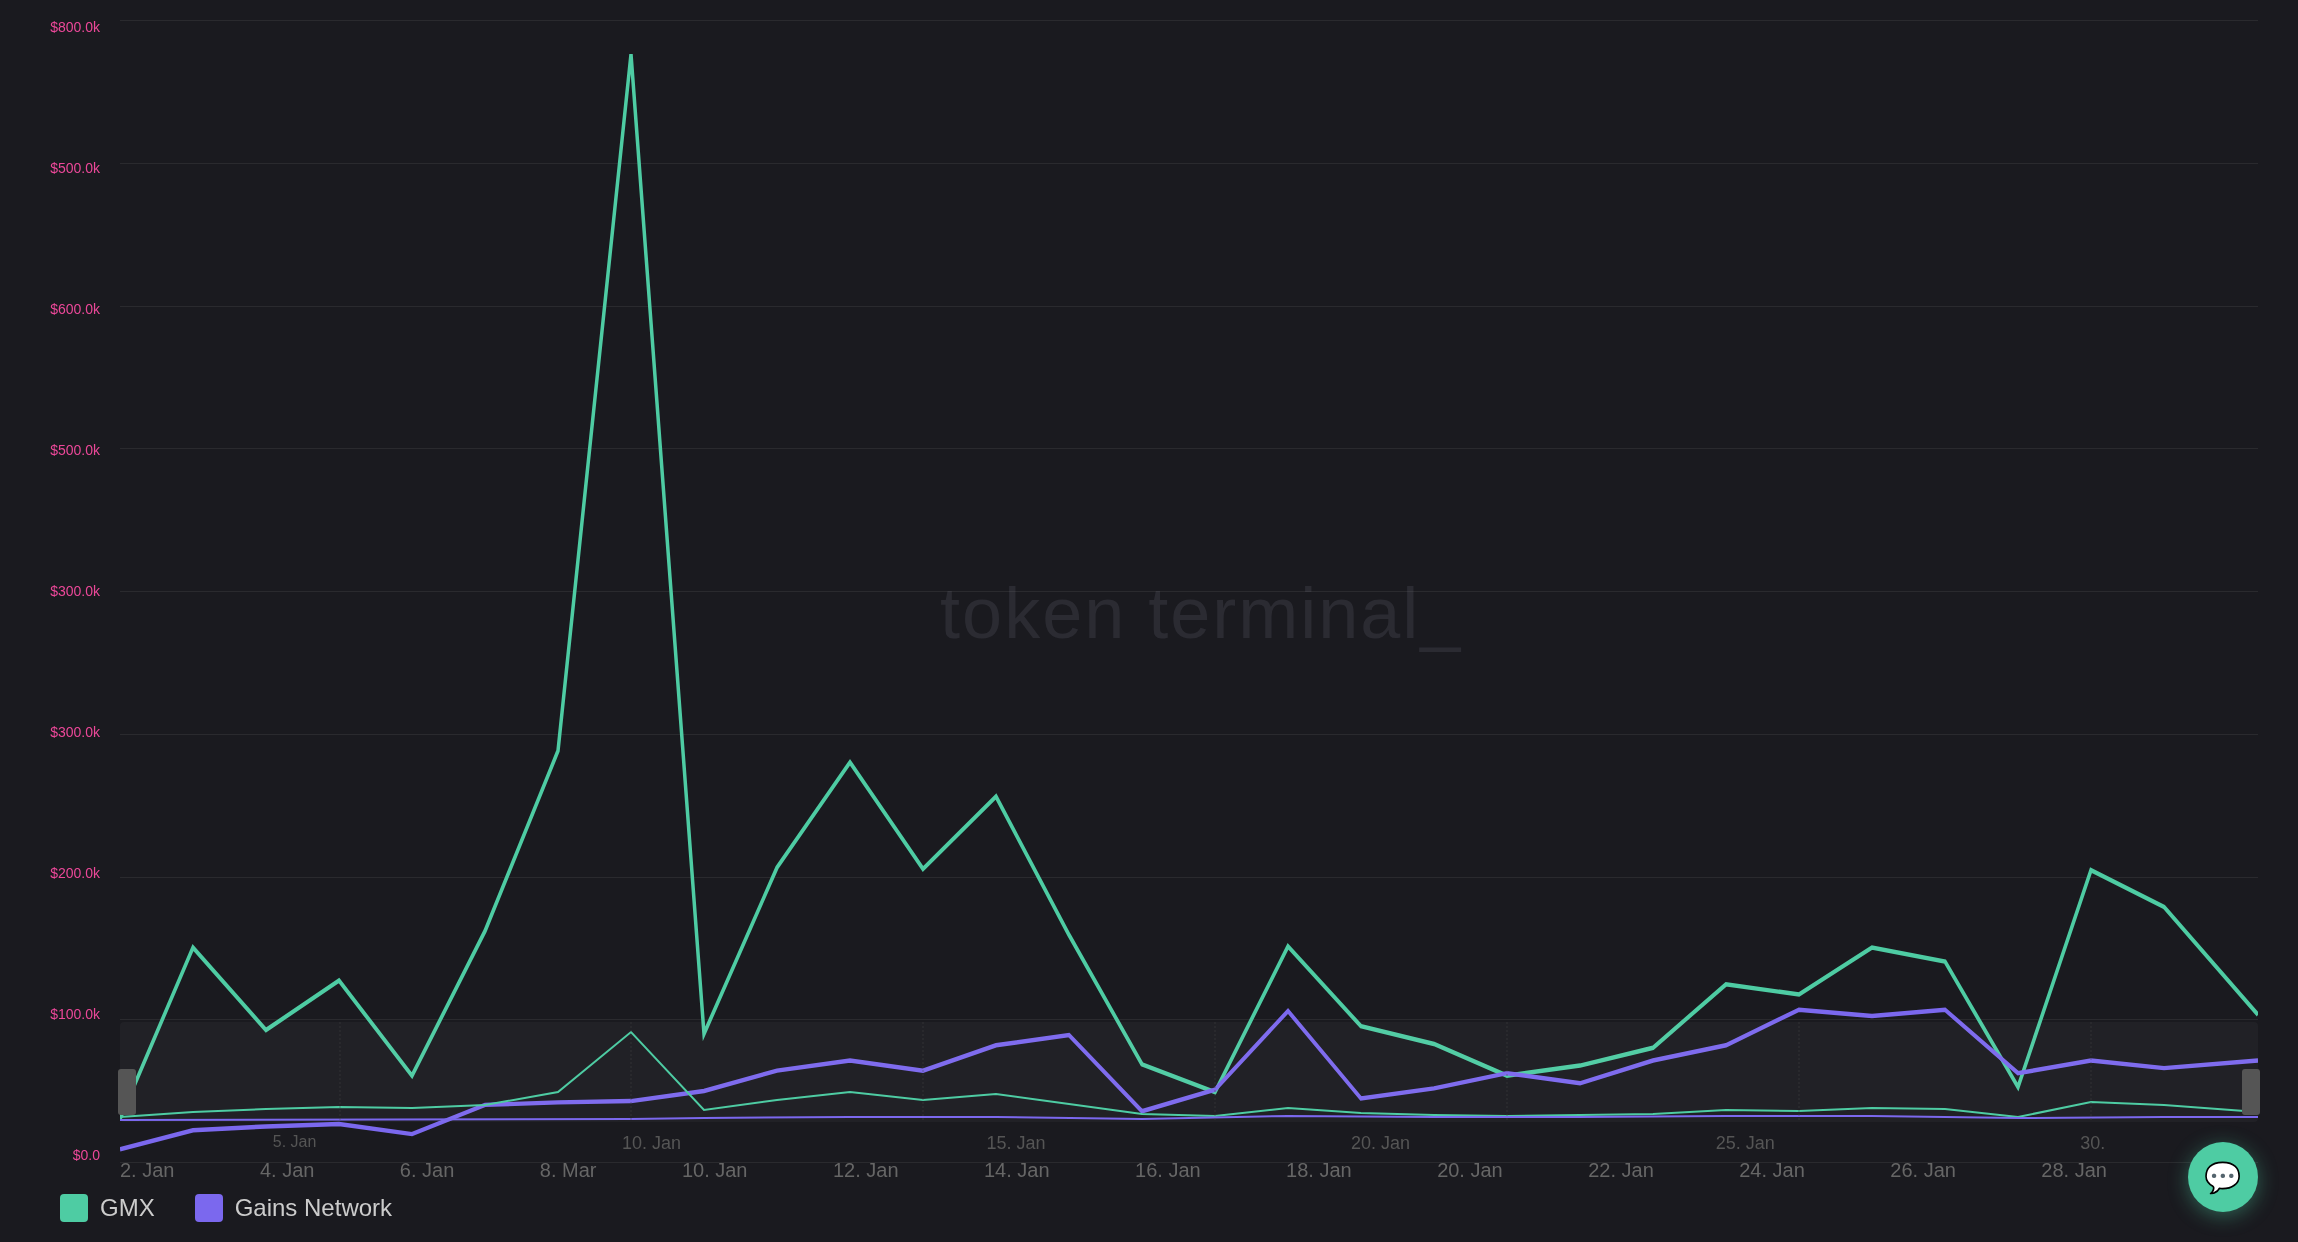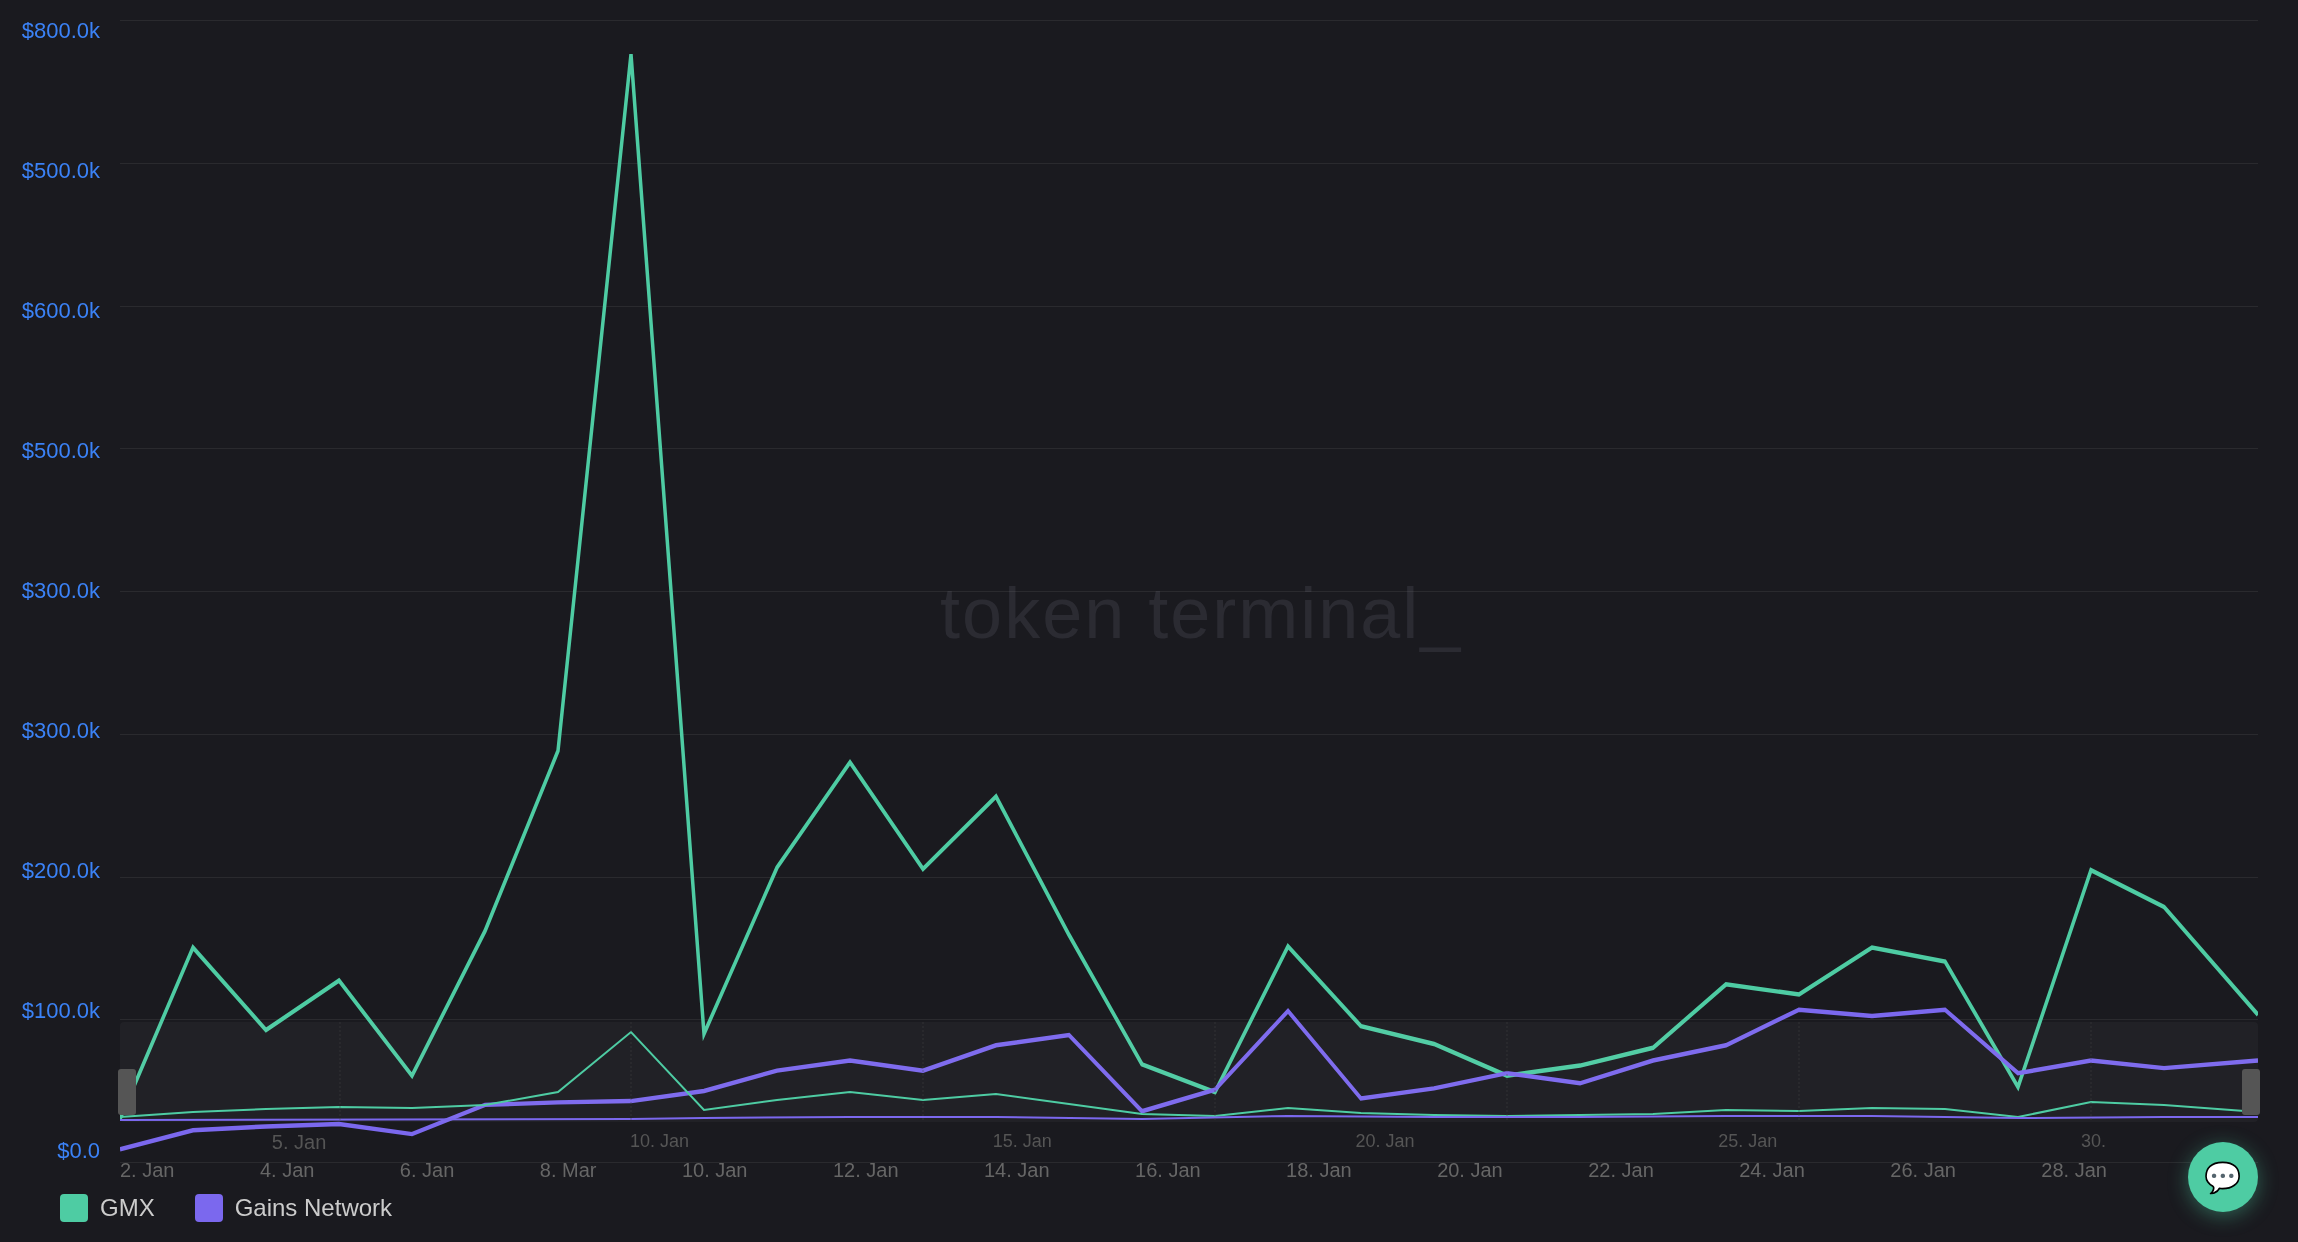--- a/index.html
+++ b/index.html
@@ -40,22 +40,22 @@
       bottom: 80px;
       width: 120px;
       display: flex;
       flex-direction: column;
       justify-content: space-between;
       align-items: flex-end;
       padding-right: 20px;
     }
 
     .y-label {
-      font-size: 22px;
-      color: #3b82f6;
+      font-size: 14px;
+      color: #ec4899;
       line-height: 1;
     }
 
     .x-axis {
       position: absolute;
       bottom: 60px;
       left: 120px;
       right: 40px;
       display: flex;
       justify-content: space-between;
@@ -321,21 +321,21 @@
       <line x1="511" y1="0" x2="511" y2="100" stroke="#444" stroke-width="0.5" stroke-dasharray="2,2"></line>
       <line x1="803" y1="0" x2="803" y2="100" stroke="#444" stroke-width="0.5" stroke-dasharray="2,2"></line>
       <line x1="1095" y1="0" x2="1095" y2="100" stroke="#444" stroke-width="0.5" stroke-dasharray="2,2"></line>
       <line x1="1387" y1="0" x2="1387" y2="100" stroke="#444" stroke-width="0.5" stroke-dasharray="2,2"></line>
       <line x1="1679" y1="0" x2="1679" y2="100" stroke="#444" stroke-width="0.5" stroke-dasharray="2,2"></line>
       <line x1="1971" y1="0" x2="1971" y2="100" stroke="#444" stroke-width="0.5" stroke-dasharray="2,2"></line>
     </svg>
   </div>
 
   <div style="position:absolute; bottom:88px; left:120px; right:40px; display:flex; justify-content:space-around;">
-    <span style="font-size:20px; color:#555;">5. Jan</span>
+    <span style="font-size:16px; color:#555;">5. Jan</span>
     <span style="font-size:18px; color:#555;">10. Jan</span>
     <span style="font-size:18px; color:#555;">15. Jan</span>
     <span style="font-size:18px; color:#555;">20. Jan</span>
     <span style="font-size:18px; color:#555;">25. Jan</span>
     <span style="font-size:18px; color:#555;">30.</span>
   </div>
 
   <div class="scroll-handle"></div>
   <div class="scroll-handle-right"></div>
 

